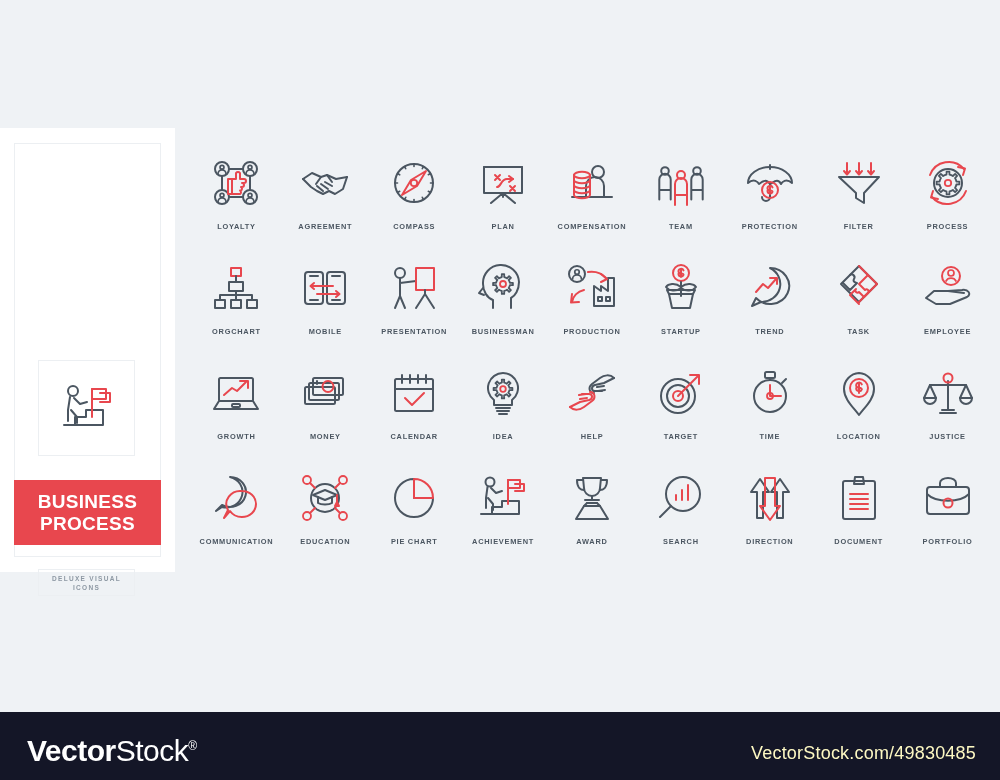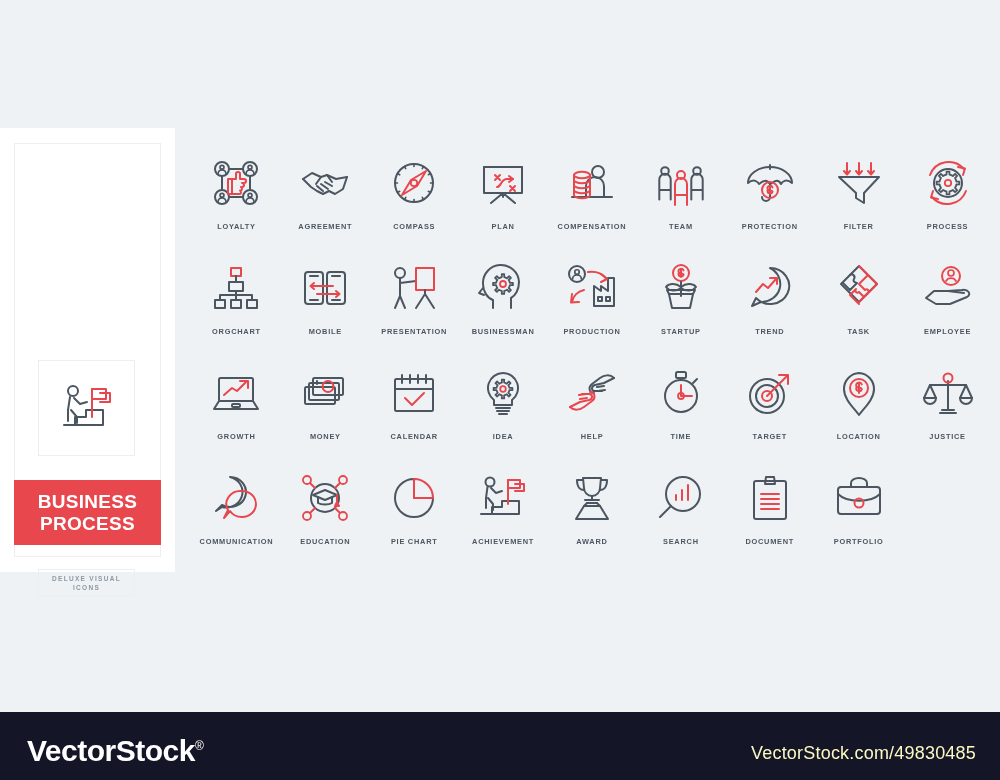--- a/index.html
+++ b/index.html
@@ -94,21 +94,21 @@
   }
   #vs-logo{
     position:absolute; left:27px; top:18px;
     color:#ffffff;
     font-size:30px;
     line-height:32px;
     letter-spacing:-.5px;
     white-space:nowrap;
   }
   #vs-logo .vs-light{ font-weight:700; }
-  #vs-logo .vs-bold{ font-weight:bold; }
+  #vs-logo .vs-bold{ font-weight:normal; }
   #vs-logo .vs-reg{ font-size:12px; vertical-align:super; font-weight:300; }
   #vs-url{
     position:absolute; right:24px; top:31px;
     color:#fef9c3;
     font-size:18px;
     letter-spacing:.2px;
     white-space:nowrap;
   }
 </style>
 </head>
@@ -450,40 +450,40 @@
           <path d="M6 42 L16 37 L25 35 C29 34 29 29 25 29 L18 29" stroke="#e8474e" stroke-width="2" fill="none"></path>
           <path d="M6 42 C10 46 16 45 20 42 L28 36 C32 33 31 27 26 27" stroke="#e8474e" stroke-width="2" fill="none"></path>
           <path d="M23 33 L16 34 M22 29 L15 30" stroke="#e8474e" stroke-width="2" fill="none"></path>
         </svg>
       </div>
       <div class="icon-label">HELP</div>
     </div>
     <div class="icon-cell">
       <div class="icon-art">
         <svg width="56" height="56" viewBox="0 0 56 56" fill="none" stroke-linecap="round" stroke-linejoin="round">
+          <circle cx="25" cy="31" r="17" stroke="#4b5661" stroke-width="2" fill="none"></circle>
+          <circle cx="25" cy="31" r="11" stroke="#4b5661" stroke-width="2" fill="none"></circle>
+          <circle cx="25" cy="31" r="5" stroke="#e8474e" stroke-width="2" fill="none"></circle>
+          <path d="M25 31 L45 11" stroke="#e8474e" stroke-width="2" fill="none"></path>
+          <path d="M37 10 L46 10 L46 19" stroke="#e8474e" stroke-width="2" fill="none"></path>
+        </svg>
+      </div>
+      <div class="icon-label">TARGET</div>
+    </div>
+    <div class="icon-cell">
+      <div class="icon-art">
+        <svg width="56" height="56" viewBox="0 0 56 56" fill="none" stroke-linecap="round" stroke-linejoin="round">
           <circle cx="28" cy="31" r="16" stroke="#4b5661" stroke-width="2" fill="none"></circle>
           <rect x="23" y="7" width="10" height="6" rx="1.5" stroke="#4b5661" stroke-width="2" fill="none"></rect>
           <path d="M28 13 L28 15 M40 18 L44 14" stroke="#4b5661" stroke-width="2" fill="none"></path>
           <path d="M28 20 L28 31 L39 31" stroke="#e8474e" stroke-width="2" fill="none"></path>
           <circle cx="28" cy="31" r="3" stroke="#e8474e" stroke-width="1.8" fill="none"></circle>
         </svg>
       </div>
       <div class="icon-label">TIME</div>
-    </div>
-    <div class="icon-cell">
-      <div class="icon-art">
-        <svg width="56" height="56" viewBox="0 0 56 56" fill="none" stroke-linecap="round" stroke-linejoin="round">
-          <circle cx="25" cy="31" r="17" stroke="#4b5661" stroke-width="2" fill="none"></circle>
-          <circle cx="25" cy="31" r="11" stroke="#4b5661" stroke-width="2" fill="none"></circle>
-          <circle cx="25" cy="31" r="5" stroke="#e8474e" stroke-width="2" fill="none"></circle>
-          <path d="M25 31 L45 11" stroke="#e8474e" stroke-width="2" fill="none"></path>
-          <path d="M37 10 L46 10 L46 19" stroke="#e8474e" stroke-width="2" fill="none"></path>
-        </svg>
-      </div>
-      <div class="icon-label">TARGET</div>
     </div>
     <div class="icon-cell">
       <div class="icon-art">
         <svg width="56" height="56" viewBox="0 0 56 56" fill="none" stroke-linecap="round" stroke-linejoin="round">
           <path d="M28 8 A16 16 0 0 1 43 24 C43 34 34 42 28 50 C22 42 13 34 13 24 A16 16 0 0 1 28 8 Z" stroke="#4b5661" stroke-width="2" fill="none"></path>
           <circle cx="28" cy="23" r="9" stroke="#e8474e" stroke-width="2" fill="none"></circle>
           <path d="M28 18 L28 28 M30.8 19.4 a2.9 2.9 0 0 0 -5.6 1.3 c0 3 5.6 1.1 5.6 3.6 a2.9 2.9 0 0 1 -5.6 -1.2" stroke="#e8474e" stroke-width="2" fill="none"></path>
         </svg>
       </div>
       <div class="icon-label">LOCATION</div>
@@ -570,20 +570,30 @@
           <circle cx="30" cy="24" r="17" stroke="#4b5661" stroke-width="2" fill="none"></circle>
           <path d="M18 36 L7 47" stroke="#4b5661" stroke-width="2" fill="none"></path>
           <path d="M23 30 L23 25 M29 30 L29 20 M35 30 L35 15" stroke="#e8474e" stroke-width="2" fill="none"></path>
         </svg>
       </div>
       <div class="icon-label">SEARCH</div>
     </div>
     <div class="icon-cell">
       <div class="icon-art">
         <svg width="56" height="56" viewBox="0 0 56 56" fill="none" stroke-linecap="round" stroke-linejoin="round">
+          <path d="M15 48 L15 22 L9 22 L18 9 L27 22 L21 22 L21 48 Z" stroke="#4b5661" stroke-width="2" fill="none"></path>
+          <path d="M35 48 L35 22 L29 22 L38 9 L47 22 L41 22 L41 48 Z" stroke="#4b5661" stroke-width="2" fill="none"></path>
+          <path d="M23 8 L23 36 L18 36 L28 50 L38 36 L33 36 L33 8 Z" stroke="#e8474e" stroke-width="2" fill="none"></path>
+        </svg>
+      </div>
+      <div class="icon-label">DIRECTION</div>
+    </div>
+    <div class="icon-cell">
+      <div class="icon-art">
+        <svg width="56" height="56" viewBox="0 0 56 56" fill="none" stroke-linecap="round" stroke-linejoin="round">
           <rect x="12" y="11" width="32" height="38" rx="2" stroke="#4b5661" stroke-width="2" fill="none"></rect>
           <path d="M24 7 L32 7 L33 14 L23 14 Z" stroke="#4b5661" stroke-width="2" fill="none"></path>
           <path d="M19 24 L37 24 M19 29 L37 29 M19 34 L37 34 M19 39 L37 39" stroke="#e8474e" stroke-width="2" fill="none"></path>
         </svg>
       </div>
       <div class="icon-label">DOCUMENT</div>
     </div>
     <div class="icon-cell">
       <div class="icon-art">
         <svg width="56" height="56" viewBox="0 0 56 56" fill="none" stroke-linecap="round" stroke-linejoin="round">

